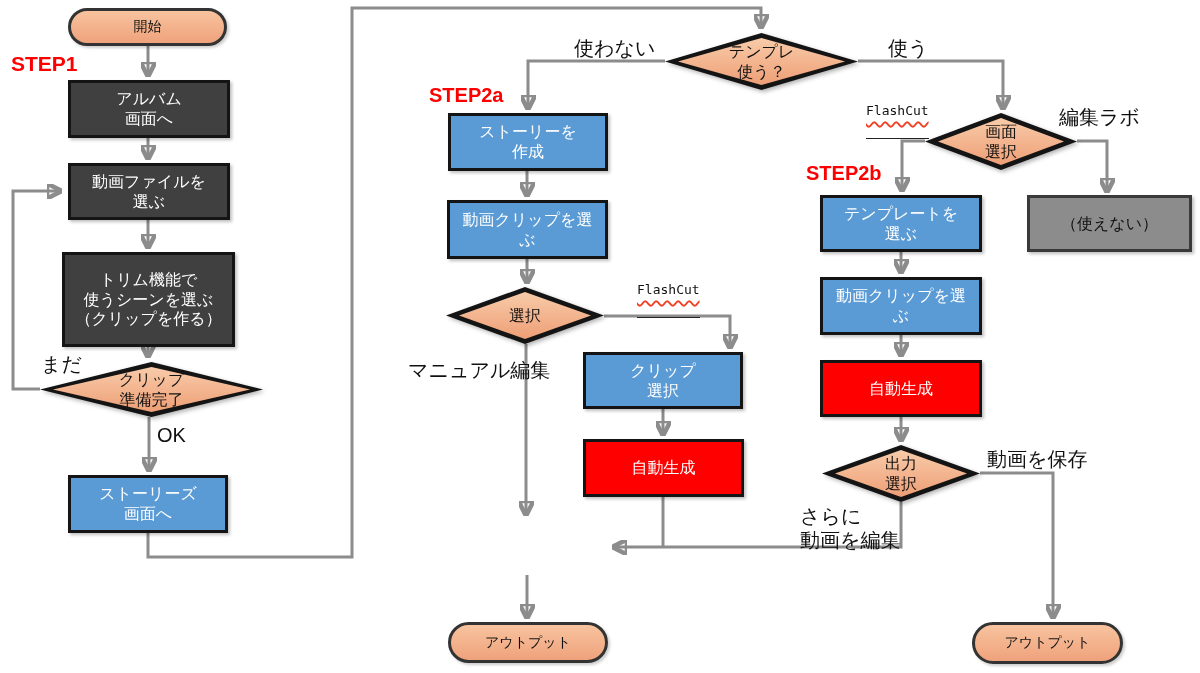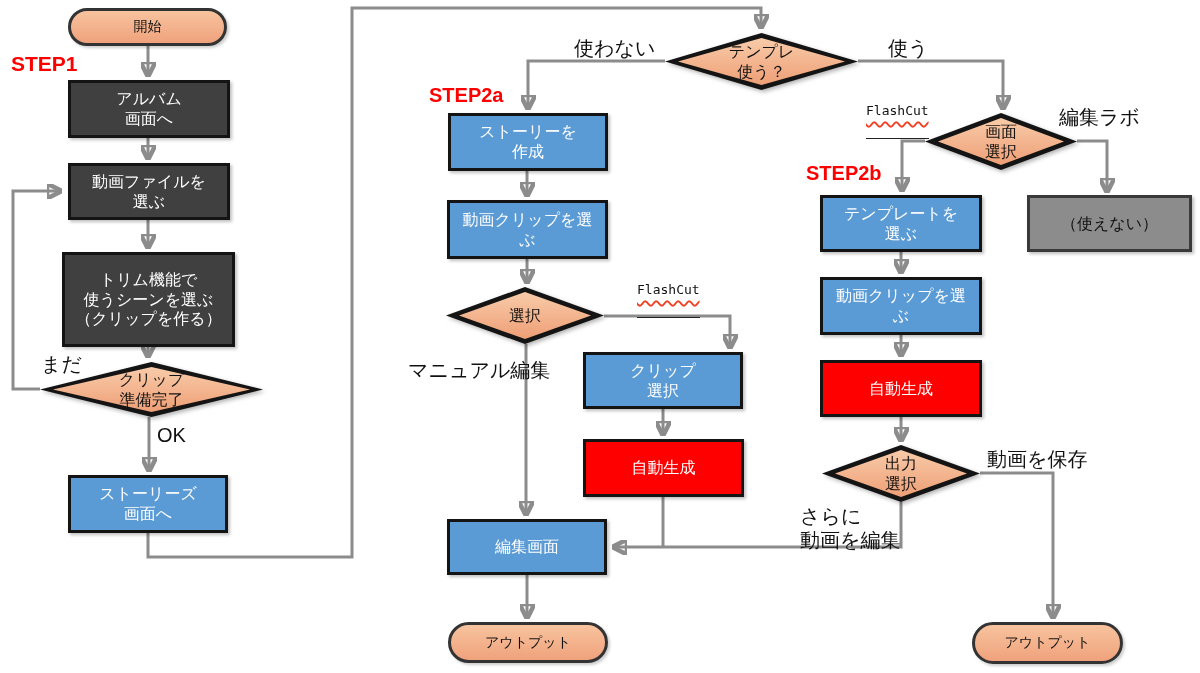--- a/index.html
+++ b/index.html
@@ -126,21 +126,20 @@
 選択</span>
   </div>
 
   <div class="node rect blue" style="left:448px;top:113px;width:160px;height:58px;">ストーリーを
 作成</div>
   <div class="node rect blue" style="left:447px;top:200px;width:161px;height:59px;">動画クリップを選
 ぶ</div>
   <div class="node rect blue" style="left:583px;top:352px;width:160px;height:57px;">クリップ
 選択</div>
   <div class="node rect redbox" style="left:583px;top:439px;width:161px;height:58px;">自動生成</div>
-  <div class="node rect blue" style="left:447px;top:519px;width:160px;height:56px;">編集画面</div>
 
   <div class="node rect blue" style="left:820px;top:195px;width:162px;height:57px;">テンプレートを
 選ぶ</div>
   <div class="node rect graybox" style="left:1027px;top:195px;width:165px;height:57px;">（使えない）</div>
   <div class="node rect blue" style="left:820px;top:277px;width:162px;height:58px;">動画クリップを選
 ぶ</div>
   <div class="node rect redbox" style="left:820px;top:360px;width:162px;height:57px;">自動生成</div>
 
   <div class="edge-label" style="left:41px;top:352px;">まだ</div>
   <div class="edge-label" style="left:157px;top:423px;">OK</div>

